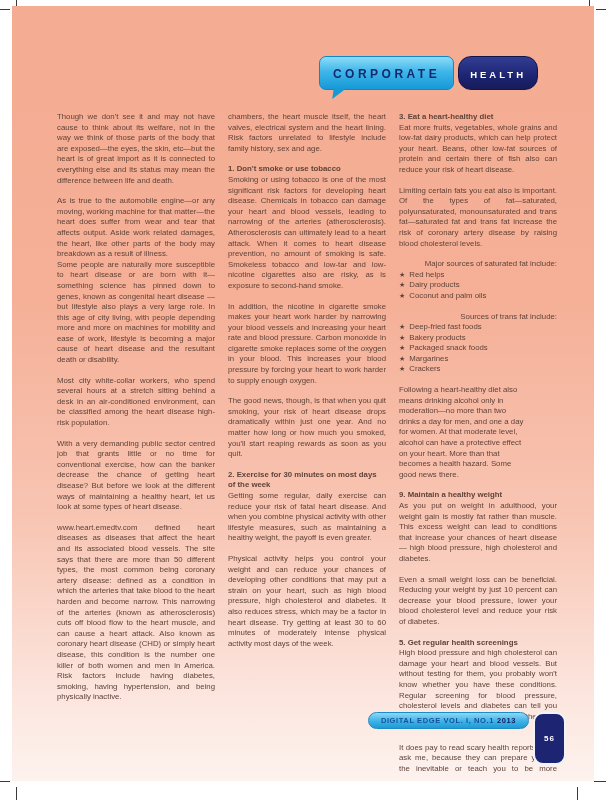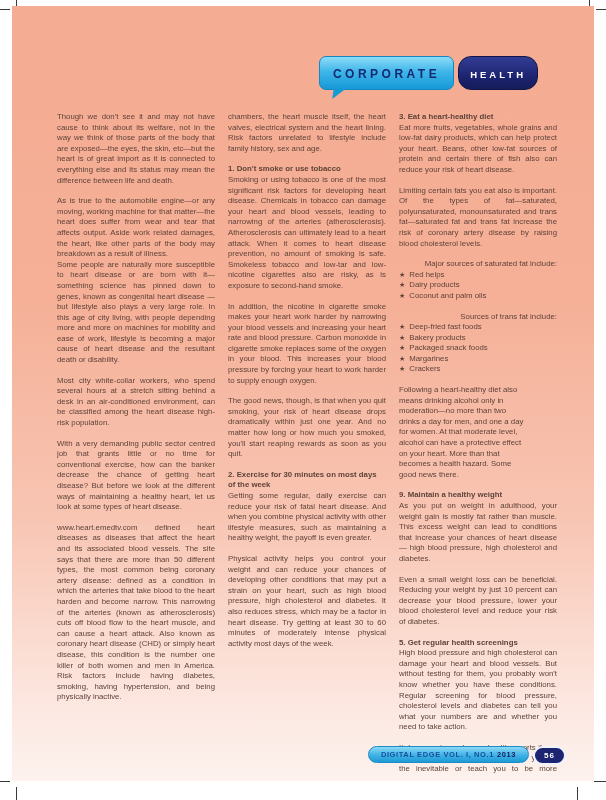--- a/index.html
+++ b/index.html
@@ -71,21 +71,21 @@
   .issue-pill {
     background:linear-gradient(180deg,#8ed8f6 0%, #3eb2e6 55%, #1f9ad4 100%);
     border:1px solid #1a8cc6;
     border-radius:9px; padding:3px 12px;
     color:#15509a; font-size:7.5px; font-weight:700; letter-spacing:0.6px;
     white-space:nowrap;
   }
   .issue-pill .year { color:#141b5e; font-weight:800; margin-left:3px; }
   .page-pill {
     background:#1d2472; border:2px solid #eef4fa; border-radius:10px;
-    padding:3px 9px; color:#ffffff; font-weight:700; font-size:8px;
+    padding:20px 9px; color:#ffffff; font-weight:700; font-size:8px;
     letter-spacing:1px;
   }
 </style>
 </head>
 <body>
 
 <div class="canvas">
 
   <div class="mark m-tl-h"></div>
   <div class="mark m-tl-v"></div>

